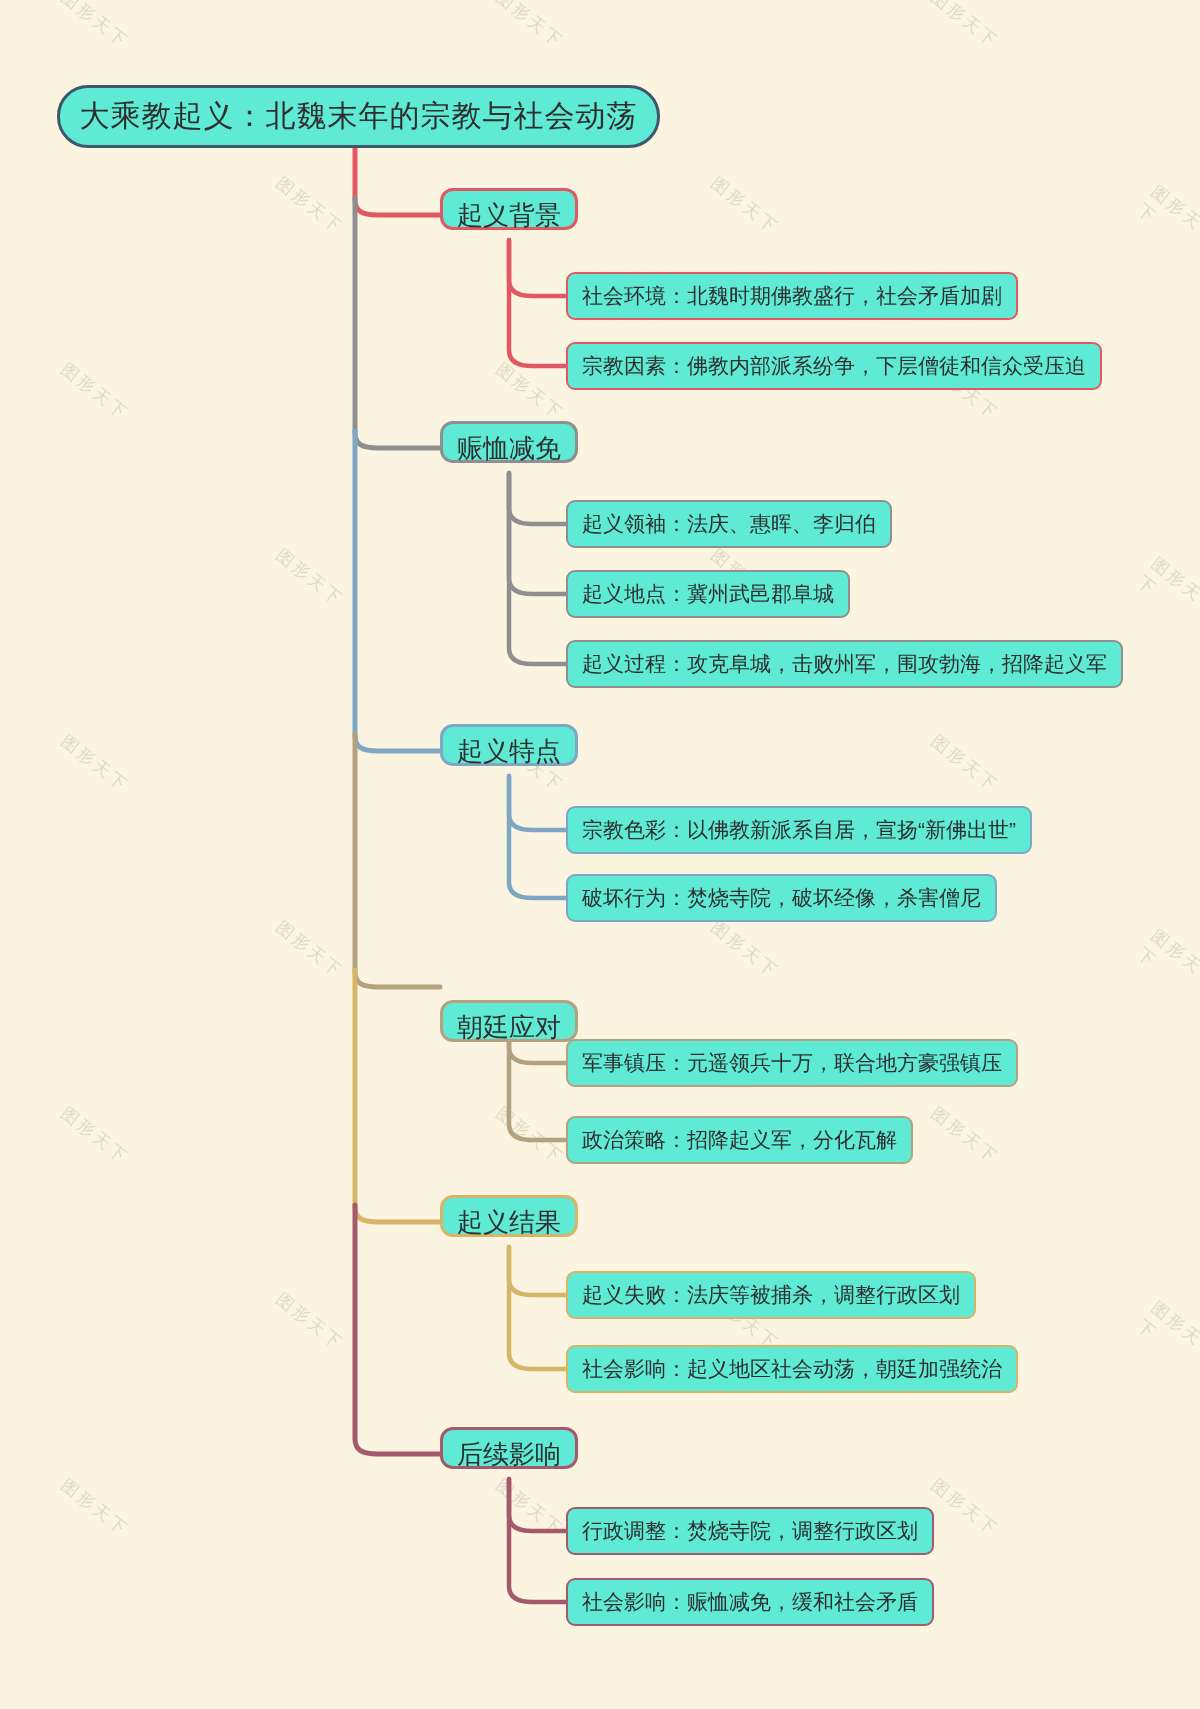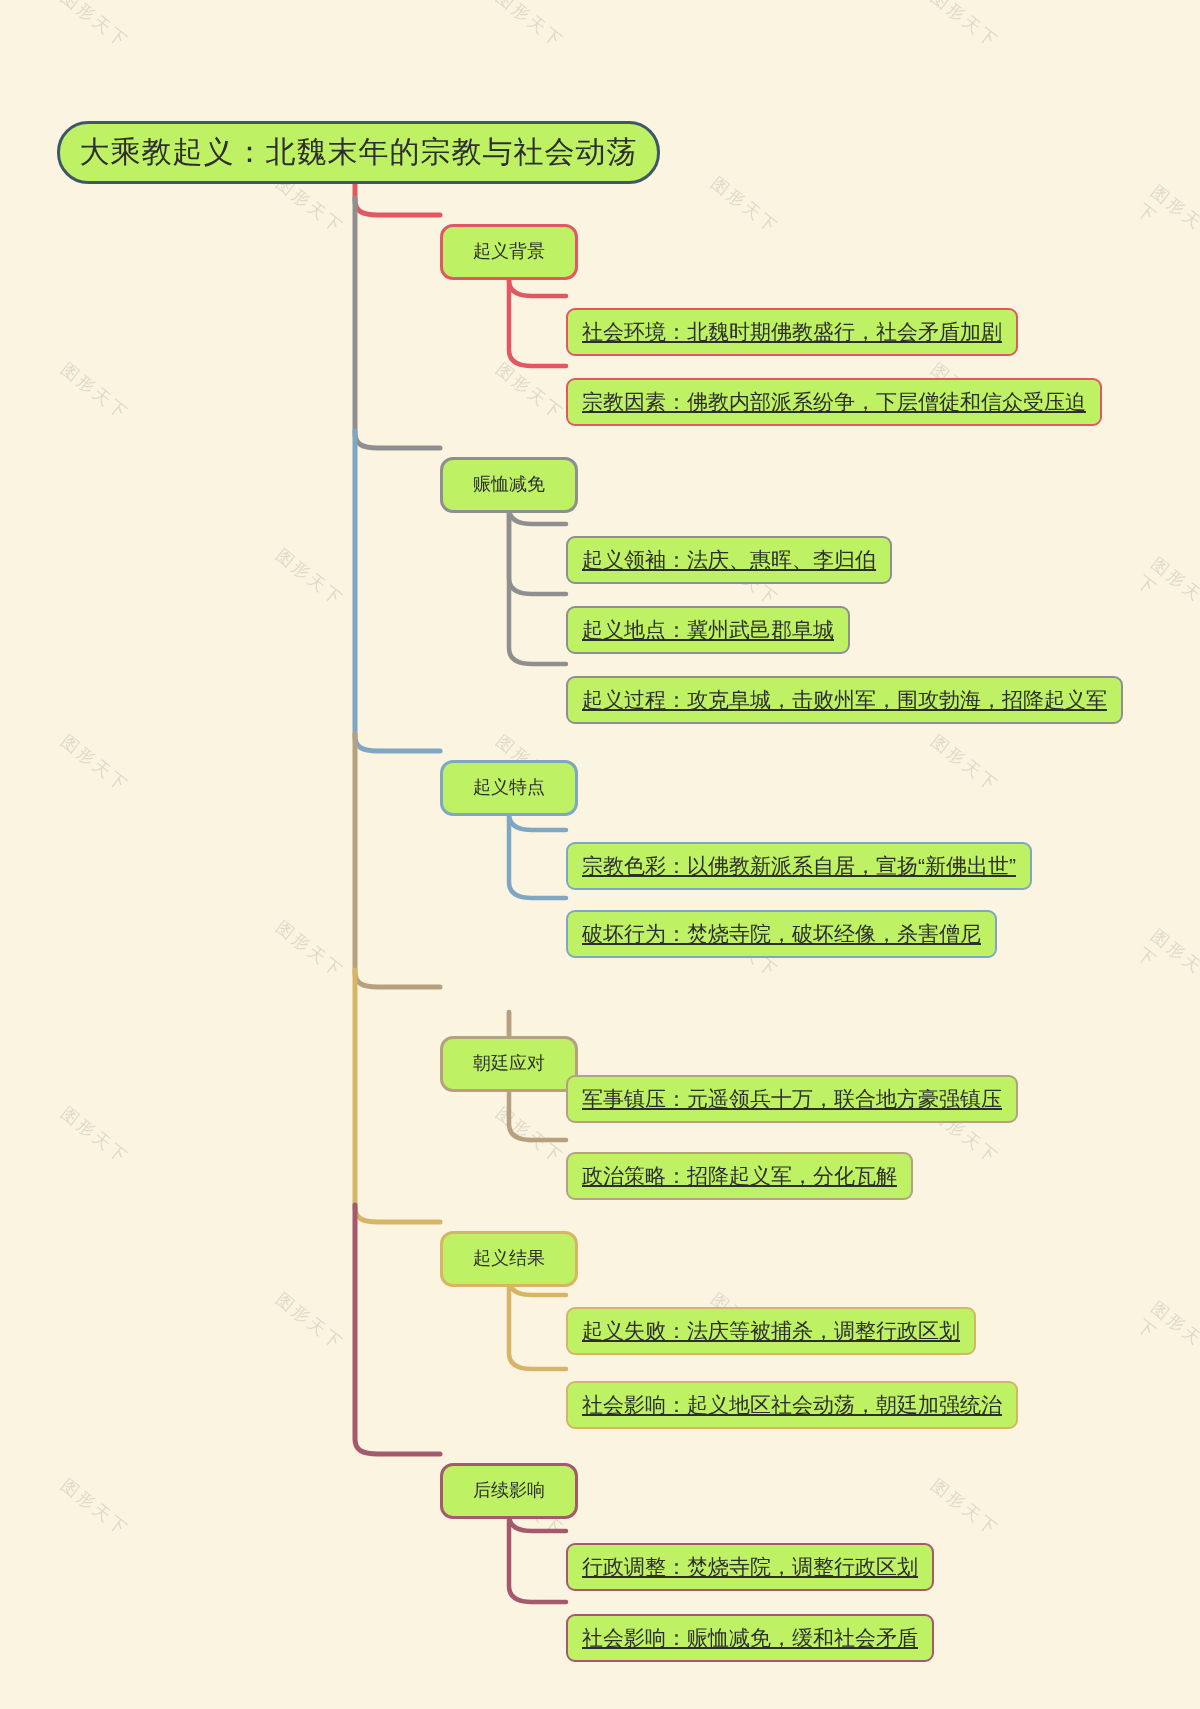--- a/index.html
+++ b/index.html
@@ -3,38 +3,38 @@
 <meta charset="utf-8">
 <style>
   html,body{margin:0;padding:0;}
   body{
     width:1200px;height:1709px;position:relative;overflow:hidden;
     background:#fbf4e1;
     font-family:"Liberation Sans","DejaVu Sans",sans-serif;
   }
   #connectors{position:absolute;left:0;top:0;pointer-events:none;}
   .node{
-    position:absolute;background:#bef264;color:#2e2e2e;
-    box-sizing:border-box;white-space:nowrap;margin-top:36px;
+    position:absolute;background:#5eead4;color:#2e2e2e;
+    box-sizing:border-box;white-space:nowrap;
   }
   .root{
     left:57px;top:85px;width:603px;height:63px;
     border:3.5px solid #3f566b;border-radius:31px;
     font-size:30px;line-height:56px;text-align:center;
     letter-spacing:1px;
   }
   .l1{
-    left:440px;width:138px;height:56px;
+    left:440px;width:138px;height:42px;
     border:3px solid;border-radius:13px;
-    font-size:18px;line-height:48px;text-align:center;
+    font-size:26px;line-height:48px;text-align:center;
   }
   .child{
     left:566px;height:48px;
     border:2.5px solid;border-radius:9px;
-    font-size:21px;line-height:43px;padding:0 14px;text-decoration:underline;
+    font-size:21px;line-height:43px;padding:0 14px;
   }
   .wm{
     position:absolute;font-size:17px;letter-spacing:3px;
     color:rgba(182,174,156,0.38);
     transform:rotate(38deg);pointer-events:none;user-select:none;
   }
 </style>
 </head>
 <body>
 

